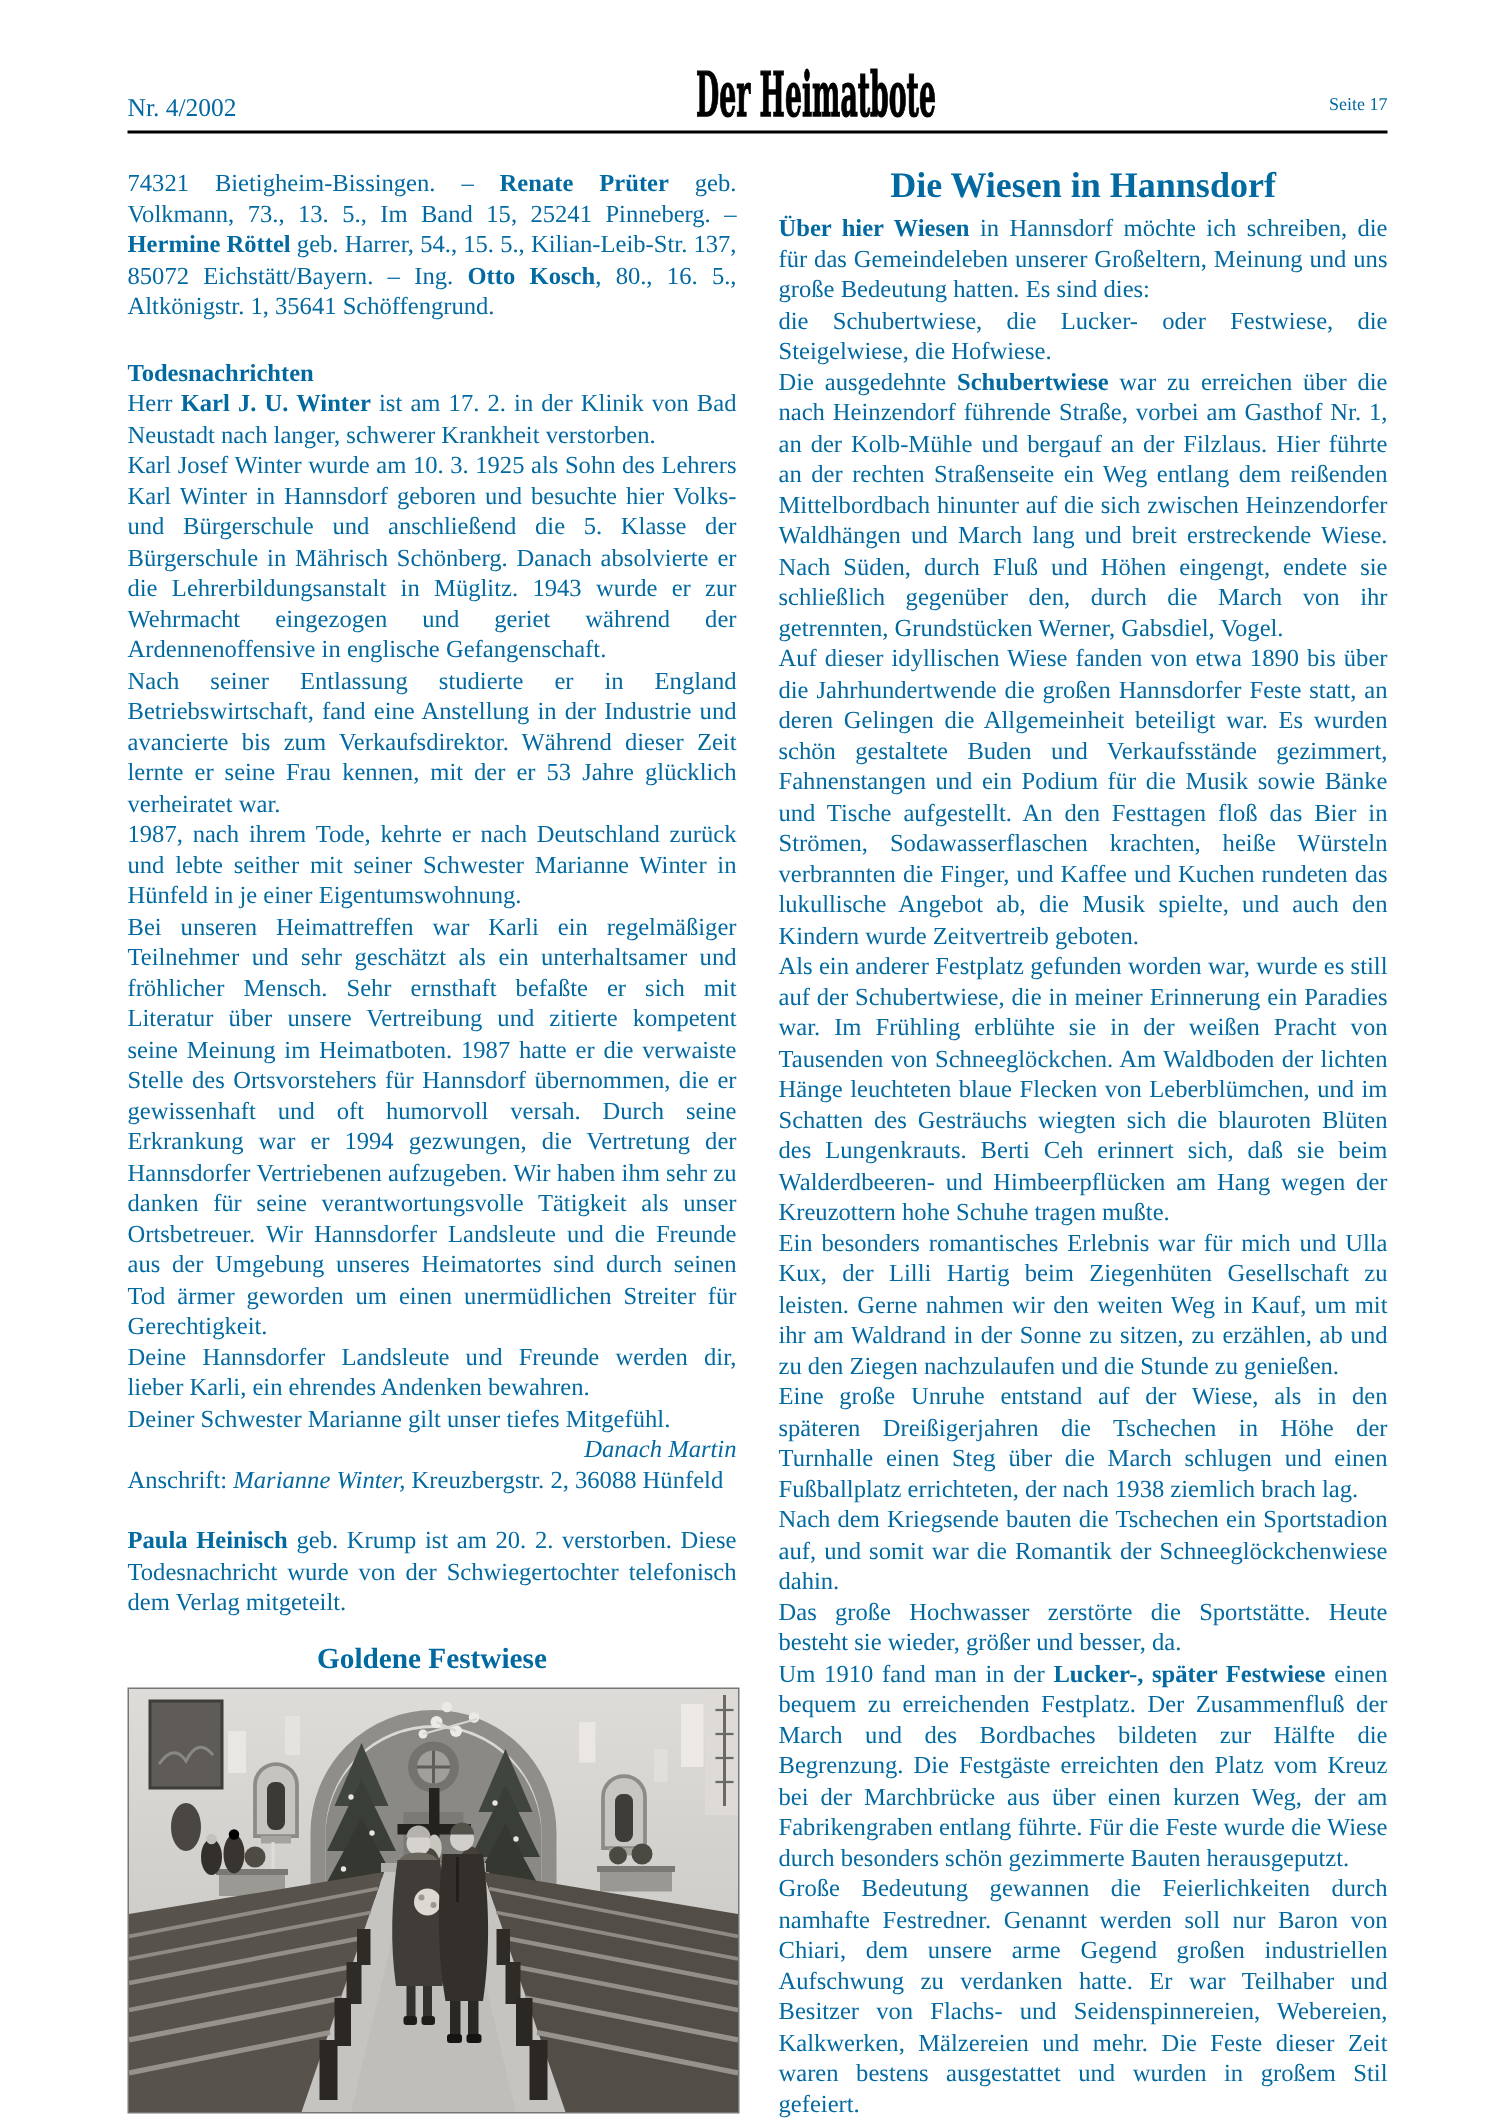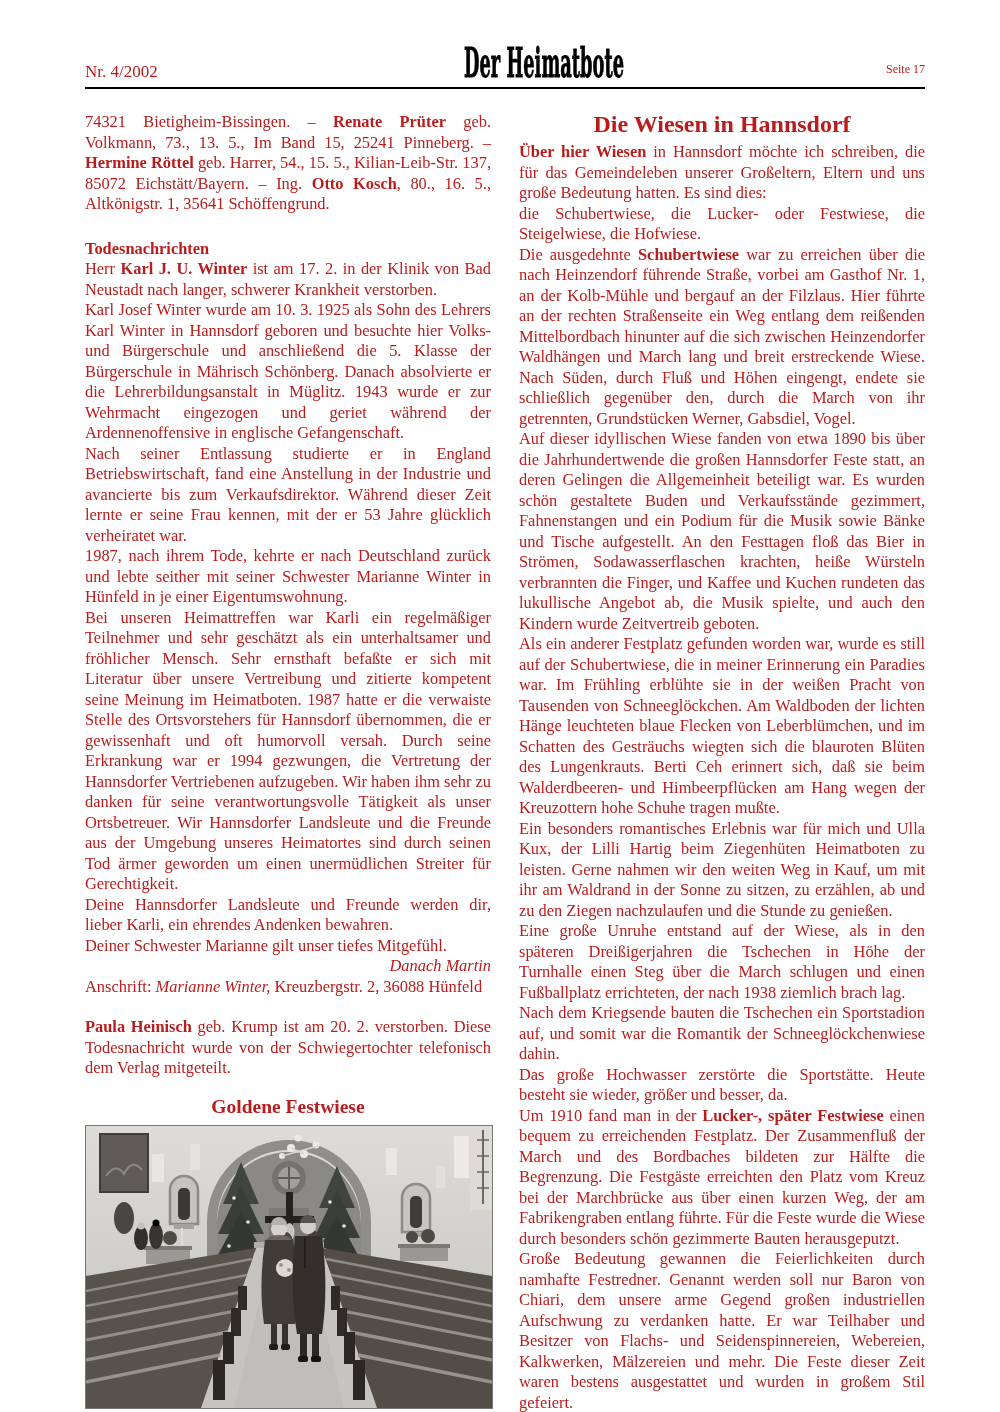--- a/index.html
+++ b/index.html
@@ -1,18 +1,18 @@
 <!DOCTYPE html>
 <html lang="de"><head>
 <meta charset="utf-8">
 <style>
   html,body{margin:0;padding:0;background:#e9e9e9;}
   .page{
     position:relative;width:1000px;height:1412px;margin:0 auto;
-    background:#ffffff;color:#b91c1c;overflow:hidden;
+    background:#ffffff;color:#0369a1;overflow:hidden;
     font-family:"Liberation Serif","DejaVu Serif",serif;
     text-decoration:underline;
   }
   
   .issue{position:absolute;left:85px;top:62px;font-size:17px;}
   .pageno{position:absolute;right:75px;top:62px;font-size:12px;}
   .masthead{position:absolute;left:0;top:36px;width:1000px;text-align:center;line-height:0;padding-left:44px;}
   .rule{position:absolute;left:85px;top:87px;width:840px;height:2px;background:#000;}
   
   .col{position:absolute;top:112px;width:406px;font-size:16.4px;line-height:20.5px;text-align:justify;}
@@ -222,26 +222,26 @@
         <rect x="226" y="208" width="7" height="24" fill="#2b2824"></rect>
         <rect x="212" y="230" width="10" height="6" rx="2" fill="#161412"></rect>
         <rect x="225" y="230" width="10" height="6" rx="2" fill="#161412"></rect>
       </g>
     </svg>
 
   </section>
 
   <section class="col col-right">
     <h2 class="article-heading">Die Wiesen in Hannsdorf</h2>
-    <p><span style="font-weight: bold;">Über hier Wiesen</span><span> in Hannsdorf möchte ich schreiben, die für das Gemeindeleben unserer Großeltern, Eltern und uns große Bedeutung hatten. Es sind dies:</span></p>
+    <p><span style="font-weight: bold;">Über hier Wiesen</span><span> in Hannsdorf möchte ich schreiben, die für das Gemeindeleben unserer Großeltern, Meinung und uns große Bedeutung hatten. Es sind dies:</span></p>
     <p><span>die Schubertwiese, die Lucker- oder Festwiese, die Steigelwiese, die Hofwiese.</span></p>
     <p><span>Die ausgedehnte </span><span style="font-weight: bold;">Schubertwiese</span><span> war zu erreichen über die nach Heinzendorf führende Straße, vorbei am Gasthof Nr. 1, an der Kolb-Mühle und bergauf an der Filzlaus. Hier führte an der rechten Straßenseite ein Weg entlang dem reißenden Mittelbordbach hinunter auf die sich zwischen Heinzendorfer Waldhängen und March lang und breit erstreckende Wiese. Nach Süden, durch Fluß und Höhen eingengt, endete sie schließlich gegenüber den, durch die March von ihr getrennten, Grundstücken Werner, Gabsdiel, Vogel.</span></p>
     <p><span>Auf dieser idyllischen Wiese fanden von etwa 1890 bis über die Jahrhundertwende die großen Hannsdorfer Feste statt, an deren Gelingen die Allgemeinheit beteiligt war. Es wurden schön gestaltete Buden und Verkaufsstände gezimmert, Fahnenstangen und ein Podium für die Musik sowie Bänke und Tische aufgestellt. An den Festtagen floß das Bier in Strömen, Sodawasserflaschen krachten, heiße Würsteln verbrannten die Finger, und Kaffee und Kuchen rundeten das lukullische Angebot ab, die Musik spielte, und auch den Kindern wurde Zeitvertreib geboten.</span></p>
     <p><span>Als ein anderer Festplatz gefunden worden war, wurde es still auf der Schubertwiese, die in meiner Erinnerung ein Paradies war. Im Frühling erblühte sie in der weißen Pracht von Tausenden von Schneeglöckchen. Am Waldboden der lichten Hänge leuchteten blaue Flecken von Leberblümchen, und im Schatten des Gesträuchs wiegten sich die blauroten Blüten des Lungenkrauts. Berti Ceh erinnert sich, daß sie beim Walderdbeeren- und Himbeerpflücken am Hang wegen der Kreuzottern hohe Schuhe tragen mußte.</span></p>
-    <p><span>Ein besonders romantisches Erlebnis war für mich und Ulla Kux, der Lilli Hartig beim Ziegenhüten Heimatboten zu leisten. Gerne nahmen wir den weiten Weg in Kauf, um mit ihr am Waldrand in der Sonne zu sitzen, zu erzählen, ab und zu den Ziegen nachzulaufen und die Stunde zu genießen.</span></p>
+    <p><span>Ein besonders romantisches Erlebnis war für mich und Ulla Kux, der Lilli Hartig beim Ziegenhüten Gesellschaft zu leisten. Gerne nahmen wir den weiten Weg in Kauf, um mit ihr am Waldrand in der Sonne zu sitzen, zu erzählen, ab und zu den Ziegen nachzulaufen und die Stunde zu genießen.</span></p>
     <p><span>Eine große Unruhe entstand auf der Wiese, als in den späteren Dreißigerjahren die Tschechen in Höhe der Turnhalle einen Steg über die March schlugen und einen Fußballplatz errichteten, der nach 1938 ziemlich brach lag.</span></p>
     <p><span>Nach dem Kriegsende bauten die Tschechen ein Sportstadion auf, und somit war die Romantik der Schneeglöckchenwiese dahin.</span></p>
     <p><span>Das große Hochwasser zerstörte die Sportstätte. Heute besteht sie wieder, größer und besser, da.</span></p>
     <p><span>Um 1910 fand man in der </span><span style="font-weight: bold;">Lucker-, später Festwiese</span><span> einen bequem zu erreichenden Festplatz. Der Zusammenfluß der March und des Bordbaches bildeten zur Hälfte die Begrenzung. Die Festgäste erreichten den Platz vom Kreuz bei der Marchbrücke aus über einen kurzen Weg, der am Fabrikengraben entlang führte. Für die Feste wurde die Wiese durch besonders schön gezimmerte Bauten herausgeputzt.</span></p>
     <p><span>Große Bedeutung gewannen die Feierlichkeiten durch namhafte Festredner. Genannt werden soll nur Baron von Chiari, dem unsere arme Gegend großen industriellen Aufschwung zu verdanken hatte. Er war Teilhaber und Besitzer von Flachs- und Seidenspinnereien, Webereien, Kalkwerken, Mälzereien und mehr. Die Feste dieser Zeit waren bestens ausgestattet und wurden in großem Stil gefeiert.</span></p>
 
   </section>
 
 </div>
 

